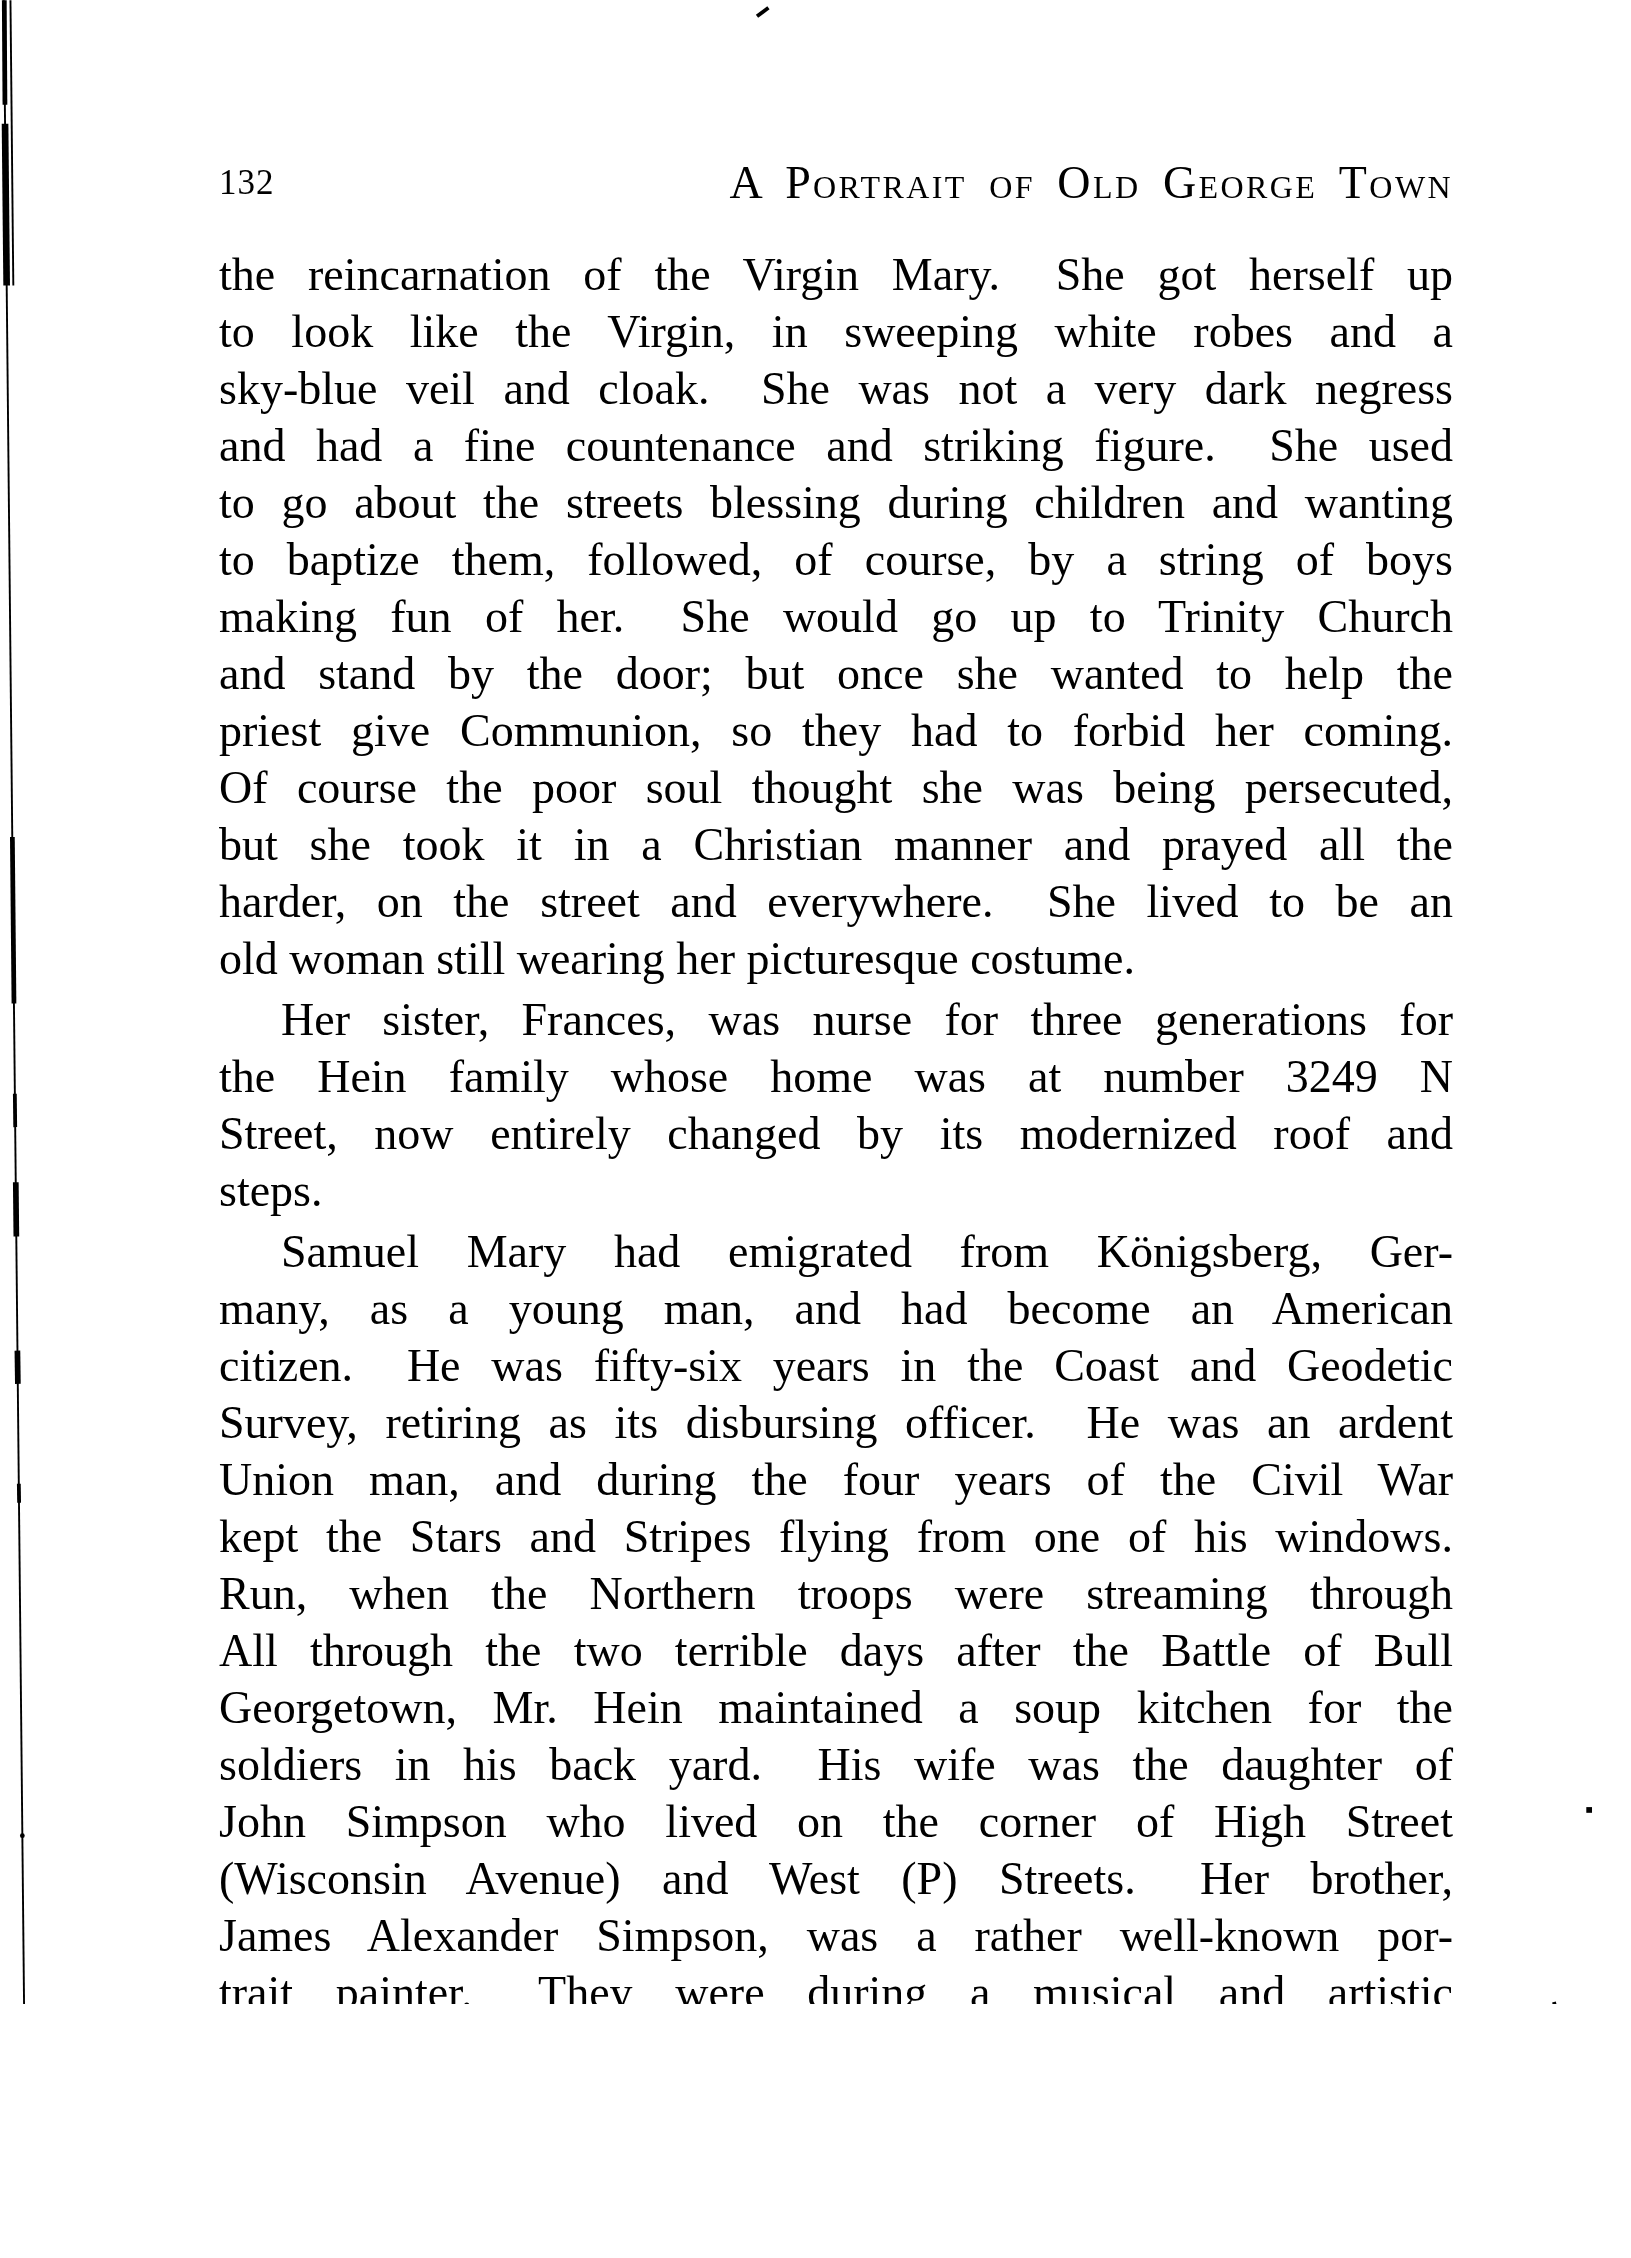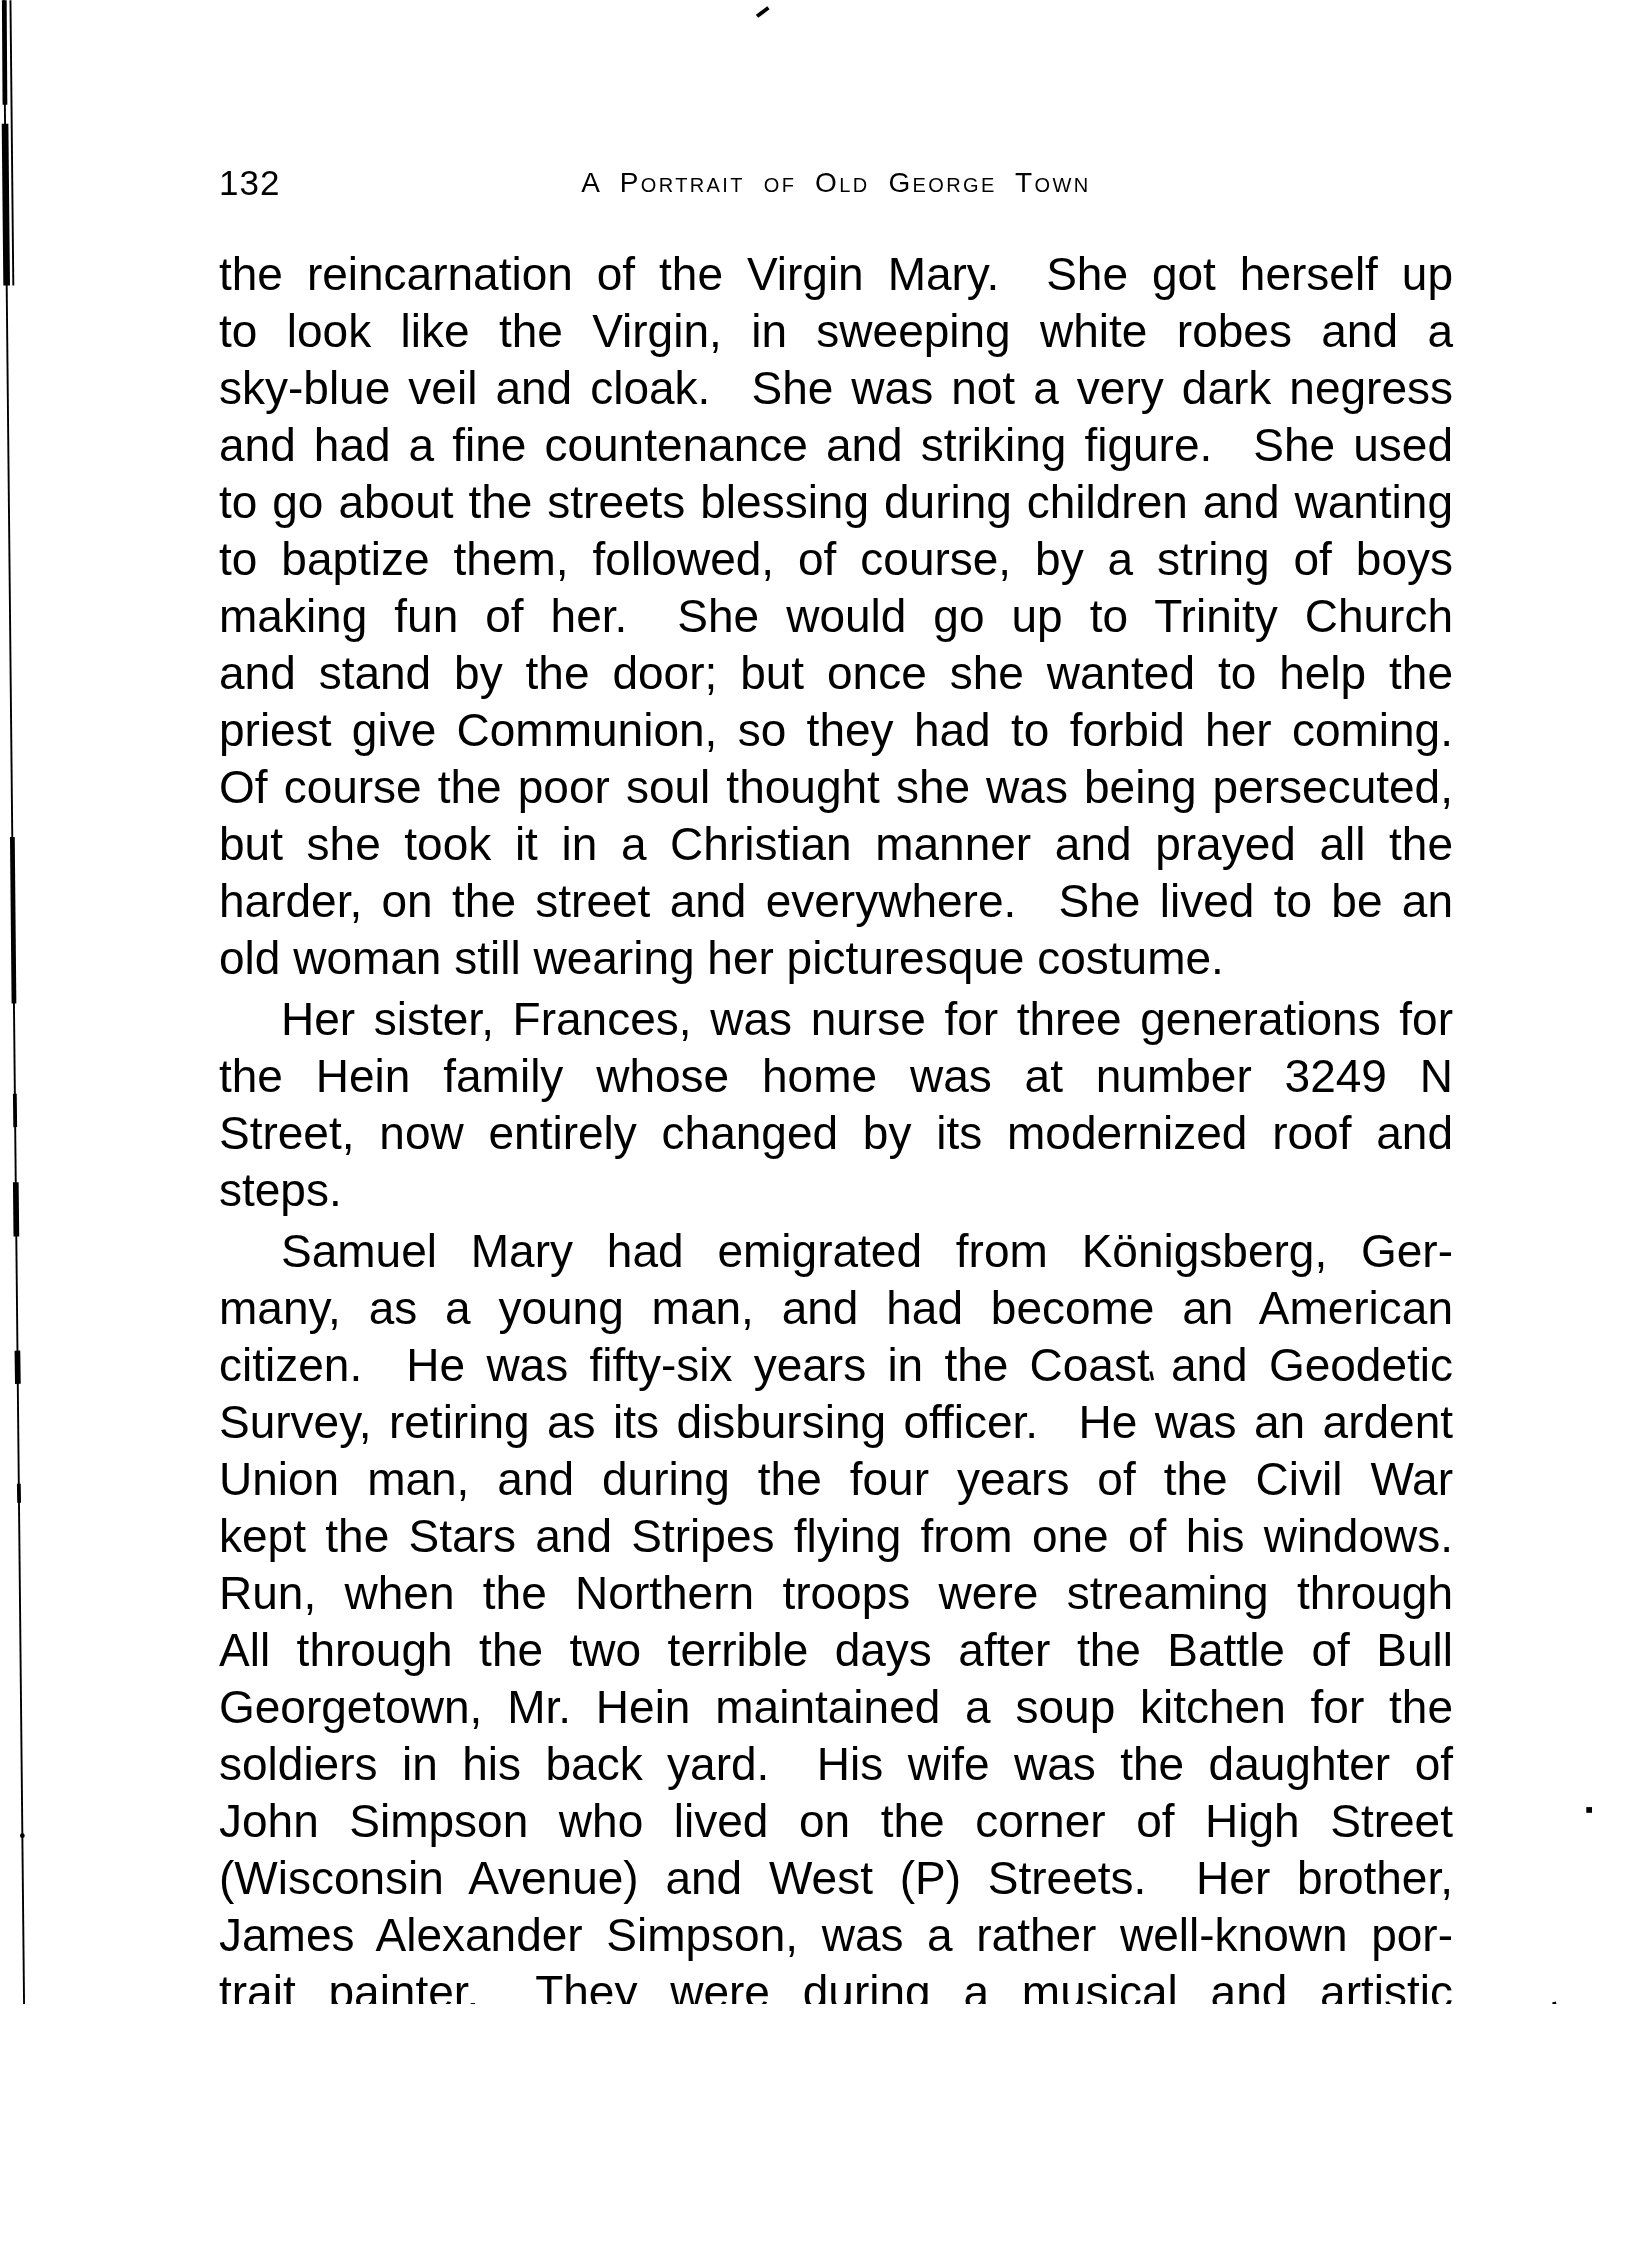--- a/index.html
+++ b/index.html
@@ -4,21 +4,21 @@
 <style>
   html, body { margin: 0; padding: 0; }
   body { width: 1631px; height: 2259px; }
 
   .page {
     position: relative;
     width: 1631px;
     height: 2004px;
     background: #ffffff;
     color: #000000;
-    font-family: Liberation Sans, sans-serif;
+    font-family: Liberation Serif, serif;
     overflow: hidden;
   }
 
   
   .running-head {
     position: absolute;
     left: 219px;
     top: 162px;
     width: 1234px;
     height: 42px;
@@ -28,23 +28,23 @@
     position: absolute;
     left: 0;
     top: 0;
     font-size: 35px;
     letter-spacing: 1px;
   }
   .running-title {
     position: absolute;
     left: 0;
     right: 0;
-    text-align: center;
+    text-align: right;
     font-variant: small-caps;
-    font-size: 28px;
+    font-size: 46px;
     letter-spacing: 2.4px;
     word-spacing: 8.6px;
   }
 
   
   .text-block {
     position: absolute;
     left: 219px;
     top: 246px;
     width: 1234px;

